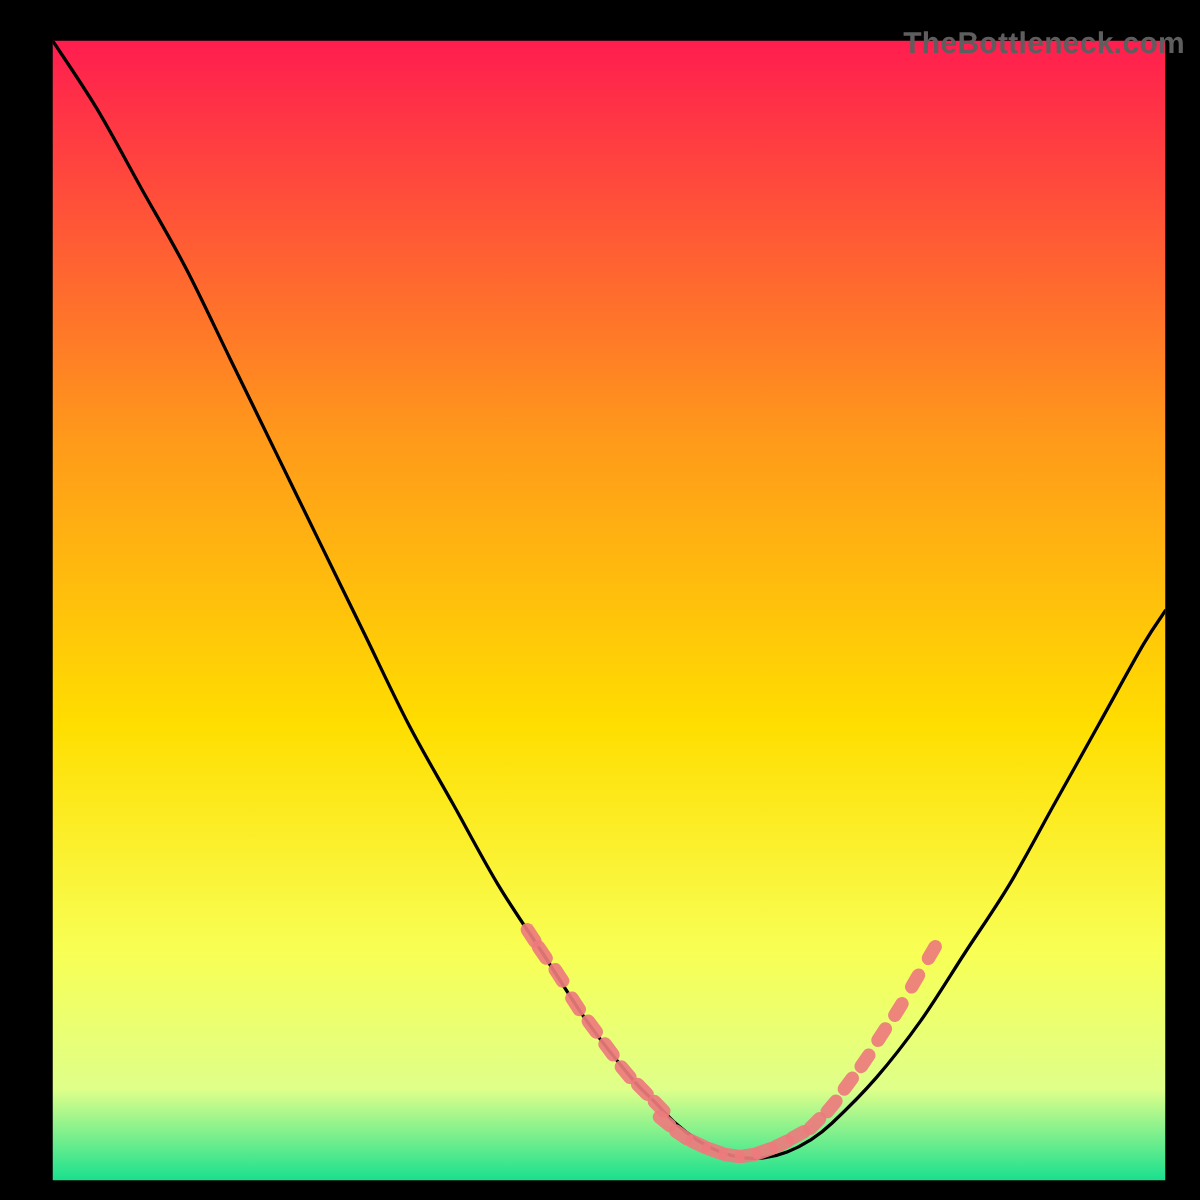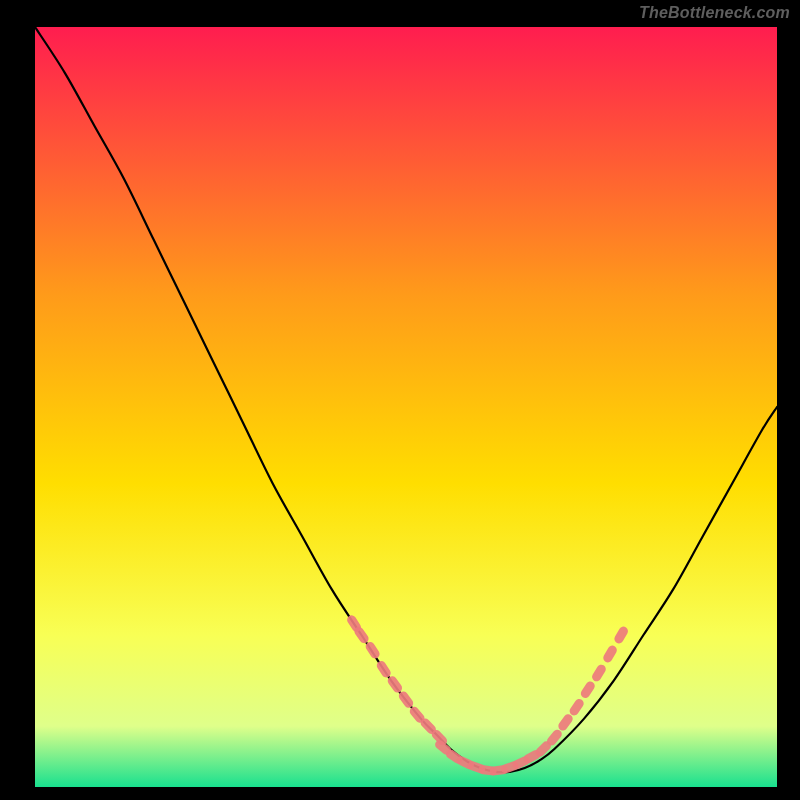--- a/index.html
+++ b/index.html
@@ -12,29 +12,28 @@
     overflow: hidden;
   }
   .stage {
     position: relative;
     width: 800px;
     height: 800px;
     background: #000000;
   }
   .watermark {
     position: absolute;
-    top: 4px;
+    top: 18px;
     right: 10px;
     color: #5e5e5e;
-    font-size: 16px;
+    font-size: 20px;
     font-weight: 600;
     letter-spacing: 0.2px;
     z-index: 10;
     user-select: none;
-    font-style: italic;
   }
   .plot-frame {
     position: absolute;
     left: 35px;
     top: 27px;
     width: 742px;
     height: 760px;
     background: #000000;
   }
   .plot-svg {

